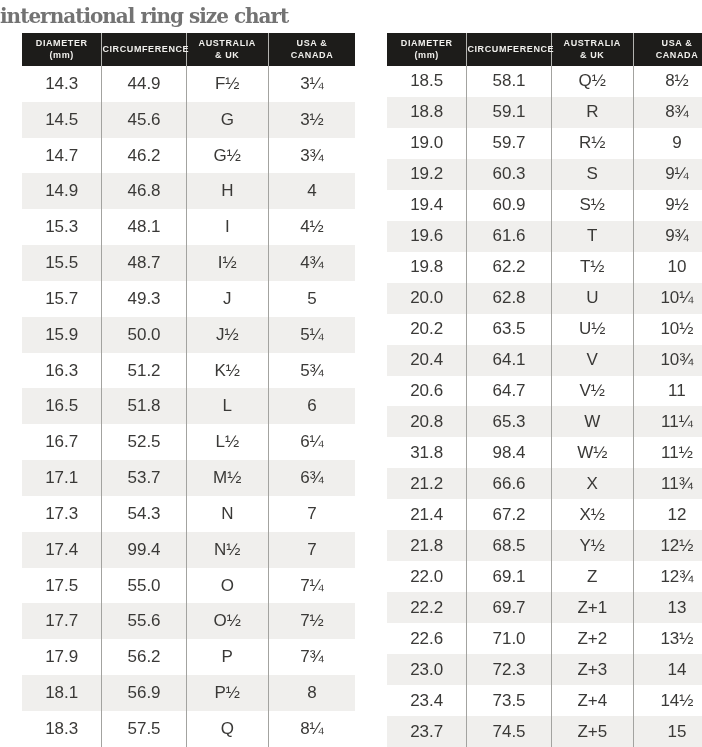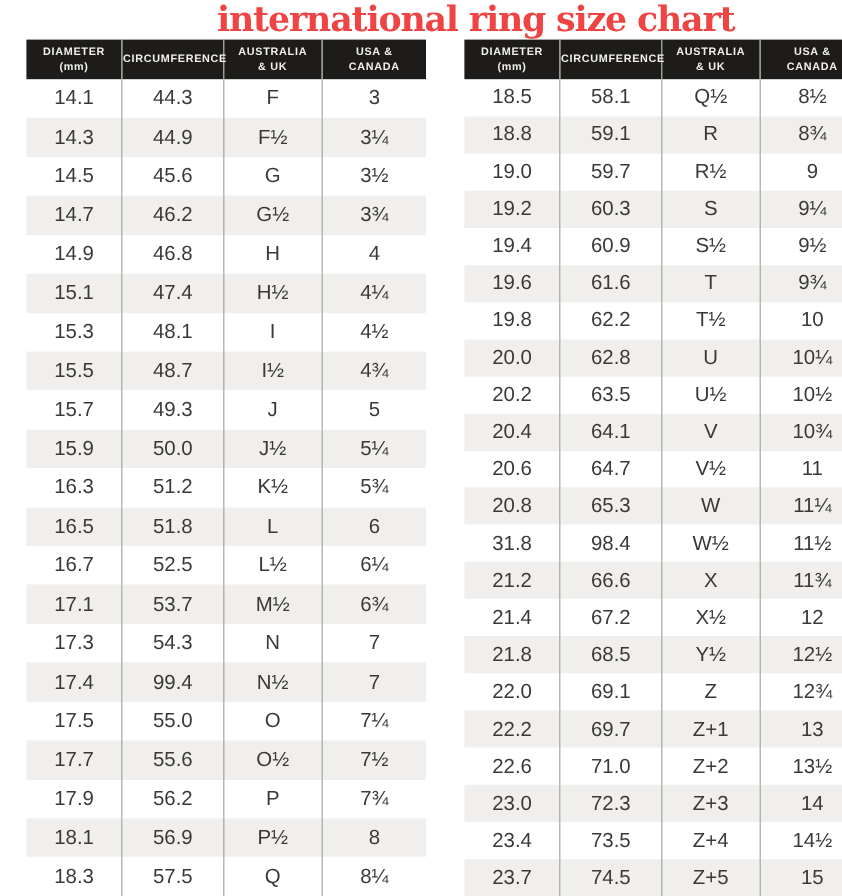--- a/index.html
+++ b/index.html
@@ -13,26 +13,26 @@
   .page {
     width: 702px;
     height: 747px;
     position: relative;
   }
   .title {
     margin: 0;
     width: 612px;
     height: 33px;
     line-height: 33px;
-    text-align: right;
+    text-align: left;
     font-family: "DejaVu Serif", serif;
     font-weight: bold;
-    font-size: 29px;
+    font-size: 20px;
     letter-spacing: -1px;
-    color: #ef4444;
+    color: #737373;
     white-space: nowrap;
   }
   .tables-row {
     display: flex;
     align-items: flex-start;
     height: 714px;
     width: 702px;
     padding-left: 20px;
   }
   .panel {
@@ -108,26 +108,20 @@
 (mm)</th>
               <th>CIRCUMFERENCE</th>
               <th>AUSTRALIA
 &amp; UK</th>
               <th>USA &amp;
 CANADA</th>
             </tr>
         </thead>
         <tbody>
             <tr>
-              <td>14.1</td>
-              <td>44.3</td>
-              <td>F</td>
-              <td>3</td>
-            </tr>
-            <tr>
               <td>14.3</td>
               <td>44.9</td>
               <td>F½</td>
               <td>3¼</td>
             </tr>
             <tr>
               <td>14.5</td>
               <td>45.6</td>
               <td>G</td>
               <td>3½</td>
@@ -136,26 +130,20 @@
               <td>14.7</td>
               <td>46.2</td>
               <td>G½</td>
               <td>3¾</td>
             </tr>
             <tr>
               <td>14.9</td>
               <td>46.8</td>
               <td>H</td>
               <td>4</td>
-            </tr>
-            <tr>
-              <td>15.1</td>
-              <td>47.4</td>
-              <td>H½</td>
-              <td>4¼</td>
             </tr>
             <tr>
               <td>15.3</td>
               <td>48.1</td>
               <td>I</td>
               <td>4½</td>
             </tr>
             <tr>
               <td>15.5</td>
               <td>48.7</td>

